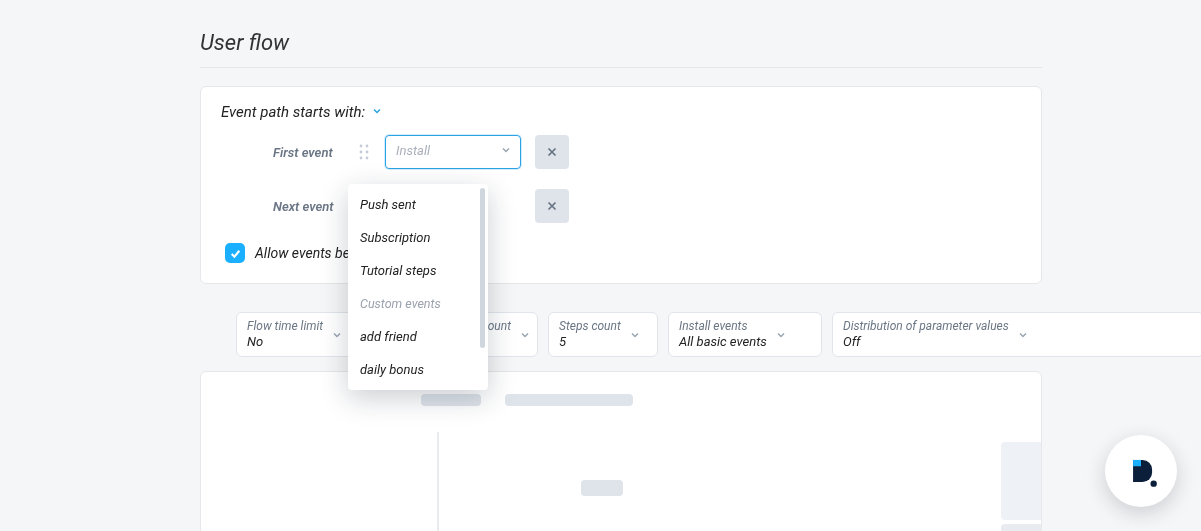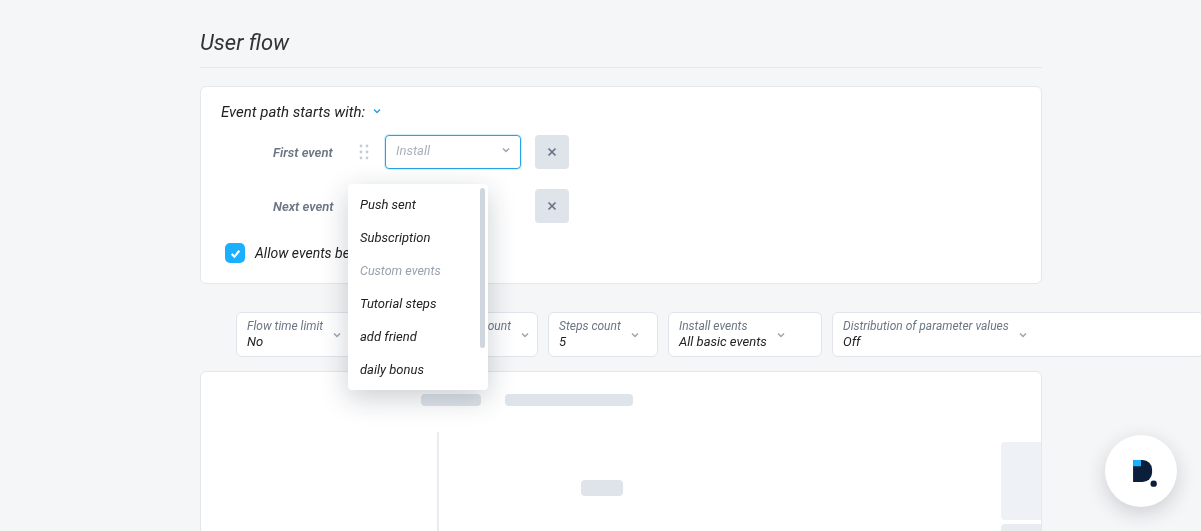--- a/index.html
+++ b/index.html
@@ -226,22 +226,22 @@
       <div class="sk d"></div>
       <div class="sk e"></div>
       <div class="sk f"></div>
     </div>
   </div>
 
   <div class="dropdown">
     <div class="scrollbar"></div>
     <div class="item">Push sent</div>
     <div class="item">Subscription</div>
+    <div class="item">Tutorial steps</div>
     <div class="item muted">Custom events</div>
-    <div class="item">Tutorial steps</div>
     <div class="item">add friend</div>
     <div class="item">daily bonus</div>
   </div>
 
   <div class="logo-badge">
     <svg width="38" height="38" viewBox="0 0 48 48">
       <path d="M14 10 h12 a12 12 0 0 1 12 12 v4 a12 12 0 0 1 -12 12 h-12 z" fill="#0b1f3a"></path>
       <path d="M14 10 h10 v8 h-10 z" fill="#1bb0ff"></path>
       <circle cx="40" cy="40" r="4" fill="#0b1f3a"></circle>
     </svg>

